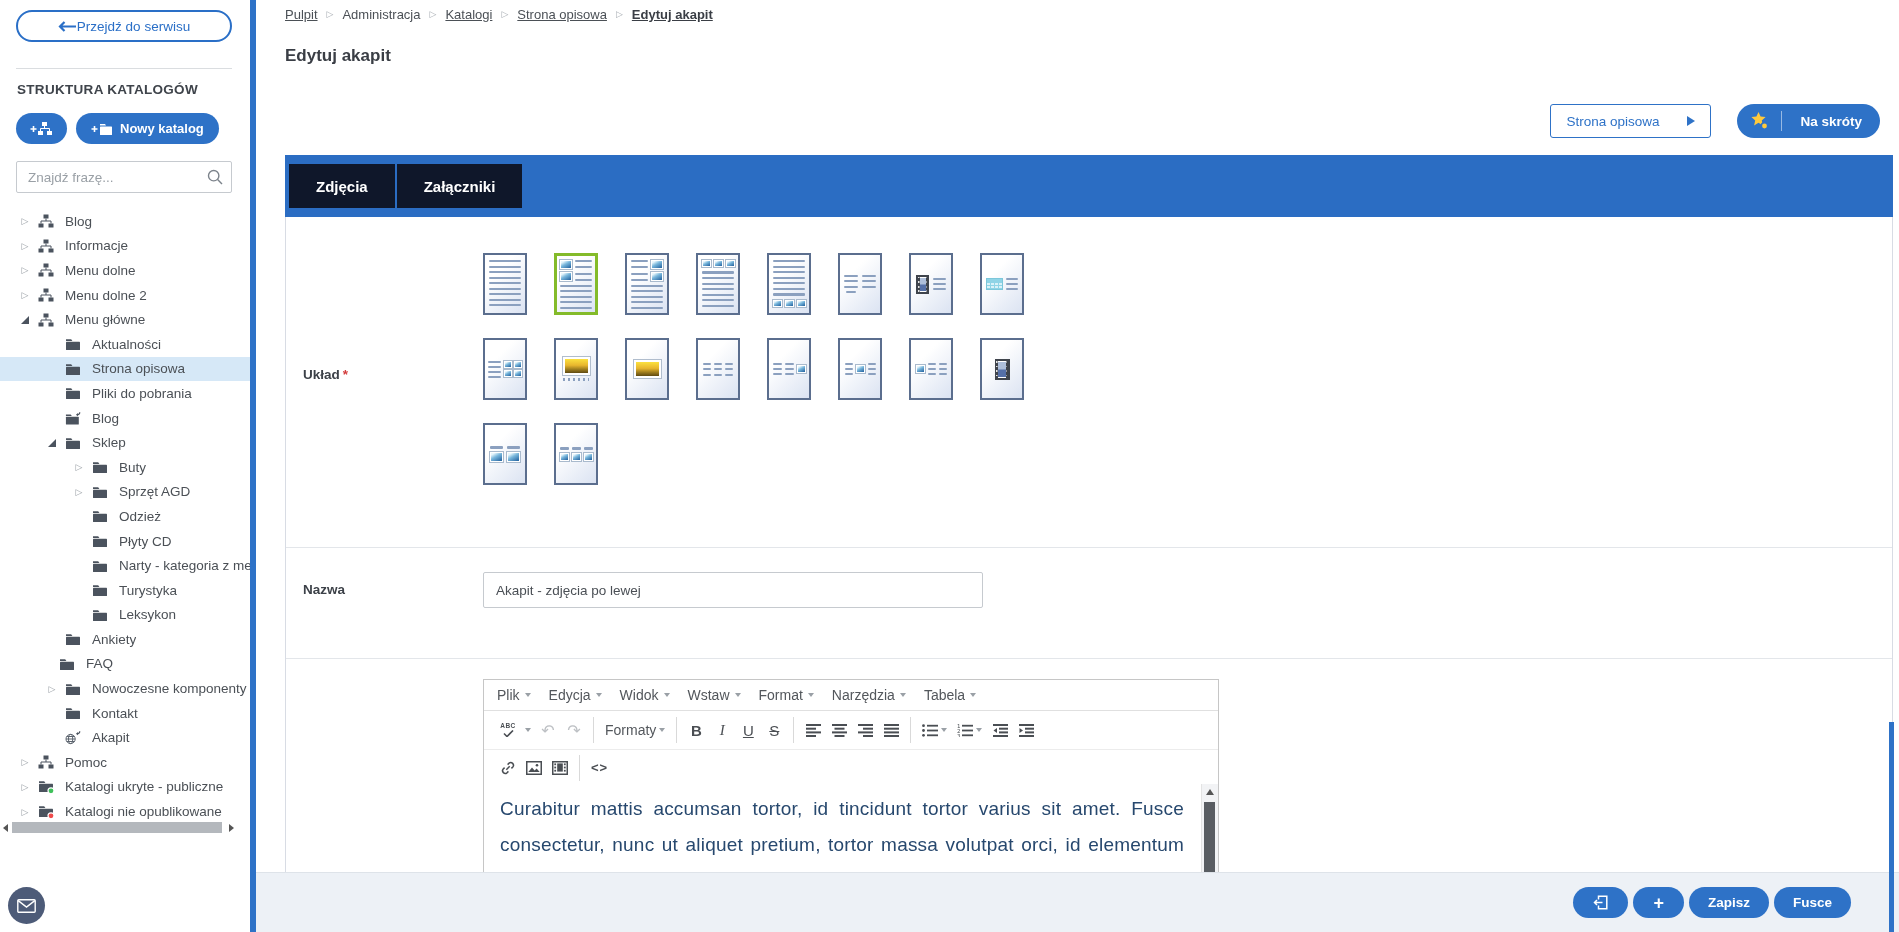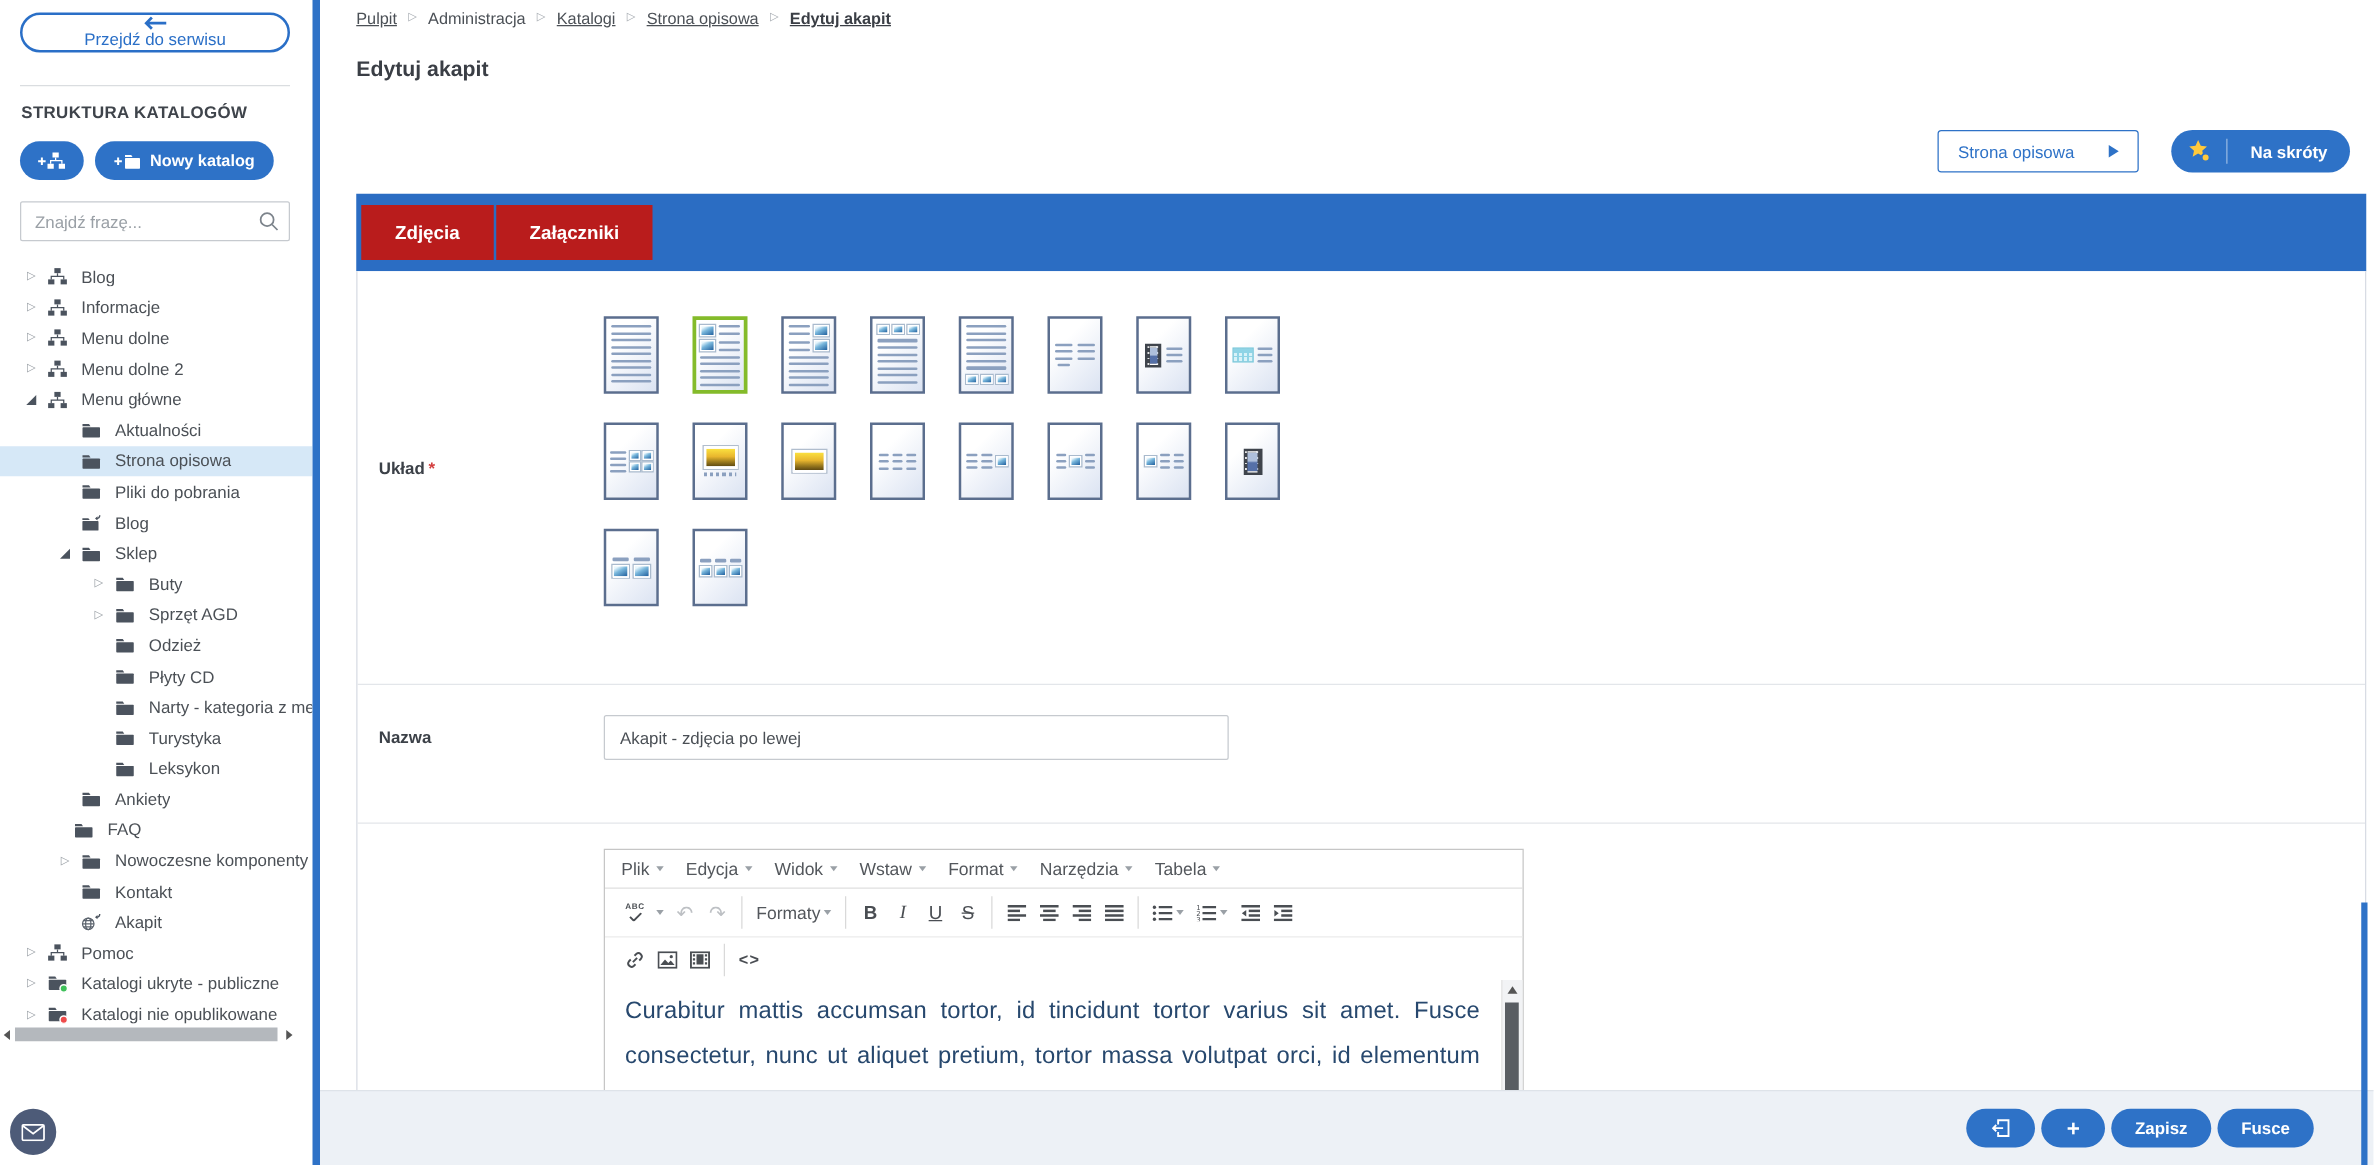--- a/index.html
+++ b/index.html
@@ -3,21 +3,21 @@
 <meta charset="utf-8">
 <style>
   html,body{margin:0;padding:0;background:#fff;}
   body{width:1899px;height:932px;position:relative;overflow:hidden;
        font-family:"Liberation Sans","DejaVu Sans",sans-serif;color:#4b5056;}
   svg{display:block}
   
   #sidebar{position:absolute;left:0;top:0;width:250px;height:932px;background:#fff;}
   .gotosite{position:absolute;left:16px;top:10px;width:216px;height:32px;box-sizing:border-box;
     border:2px solid #2a6fc7;border-radius:18px;background:#fff;display:flex;align-items:center;
-    justify-content:center;gap:0;color:#2a6fc7;font-size:13.5px;cursor:pointer;flex-direction:column;}
+    justify-content:center;gap:0;color:#2a6fc7;font-size:13.5px;cursor:pointer;}
   .sb-sep{position:absolute;left:16px;top:68px;width:216px;border-top:1px solid #dadde0;}
   .sb-title{position:absolute;left:17px;top:82px;font-size:13.5px;font-weight:700;color:#3f444b;letter-spacing:.3px;}
   .sb-btns{position:absolute;left:16px;top:113px;display:flex;gap:9px;align-items:center;}
   .pillbtn{height:31px;border:none;border-radius:16px;background:#2e72c7;color:#fff;display:flex;
     align-items:center;gap:8px;padding:0 15px;font-size:13px;font-weight:700;cursor:pointer;}
   .searchbox{position:absolute;left:16px;top:161px;width:216px;height:32px;box-sizing:border-box;
     border:1px solid #c6cacf;border-radius:2px;display:flex;align-items:center;padding:0 9px;background:#fff;}
   .searchbox input{flex:1;border:none;outline:none;font-size:13.5px;color:#4b5056;
     font-family:"Liberation Sans","DejaVu Sans",sans-serif;}
   .searchbox input::placeholder{color:#9aa0a6;}
@@ -52,21 +52,21 @@
   .ctx-caret{width:0;height:0;border-left:8px solid #2e72c7;border-top:5px solid transparent;border-bottom:5px solid transparent;}
   .shortcuts{height:34px;border:none;border-radius:17px;background:#2e72c7;display:flex;align-items:center;cursor:pointer;padding:0;}
   .shortcuts .starseg{width:44px;display:flex;align-items:center;justify-content:center;}
   .shortcuts .vd{width:1px;height:20px;background:rgba(255,255,255,.5);}
   .shortcuts .lbl{color:#fff;font-size:13.5px;font-weight:700;padding:0 18px;}
   
   .card{position:absolute;left:29px;top:155px;width:1608px;}
   .tabbar{height:62px;background:#2b6dc3;display:flex;align-items:flex-start;padding:9px 0 0 2px;box-sizing:border-box;}
   .tab{display:flex;align-items:center;padding:0 27px;font-size:15px;font-weight:700;cursor:pointer;}
   .tab.active{background:#fff;color:#33383f;height:53px;}
-  .tab.inactive{background:#b91c1c;color:#fff;height:44px;margin-left:2px;}
+  .tab.inactive{background:#0f172a;color:#fff;height:44px;margin-left:2px;}
   .cardbody{background:#fff;border-left:1px solid #d8dce4;border-right:1px solid #d8dce4;position:relative;height:655px;}
   .sec1{position:relative;height:330px;border-bottom:1px solid #e3e6ea;}
   .f-label{position:absolute;left:17px;font-size:13.5px;font-weight:700;color:#3c4148;}
   .req{color:#d33c3c;margin-left:3px;}
   #layouts{position:absolute;left:197px;top:36px;display:grid;grid-template-columns:repeat(8,44px);gap:23px 27px;}
   .thumb{width:44px;height:62px;box-sizing:border-box;border:2px solid #5b6e8e;cursor:pointer;
     background:linear-gradient(135deg,#ffffff 30%,#dbe3f2 100%);display:flex;flex-direction:column;gap:3.5px;padding:5px 4px;}
   .thumb.sel{border:3px solid #84bb2a;padding:4px 3px;}
   .thumb .c{display:flex;flex-direction:column;gap:3.5px;}
   .thumb .r{display:flex;gap:3px;align-items:center;}

